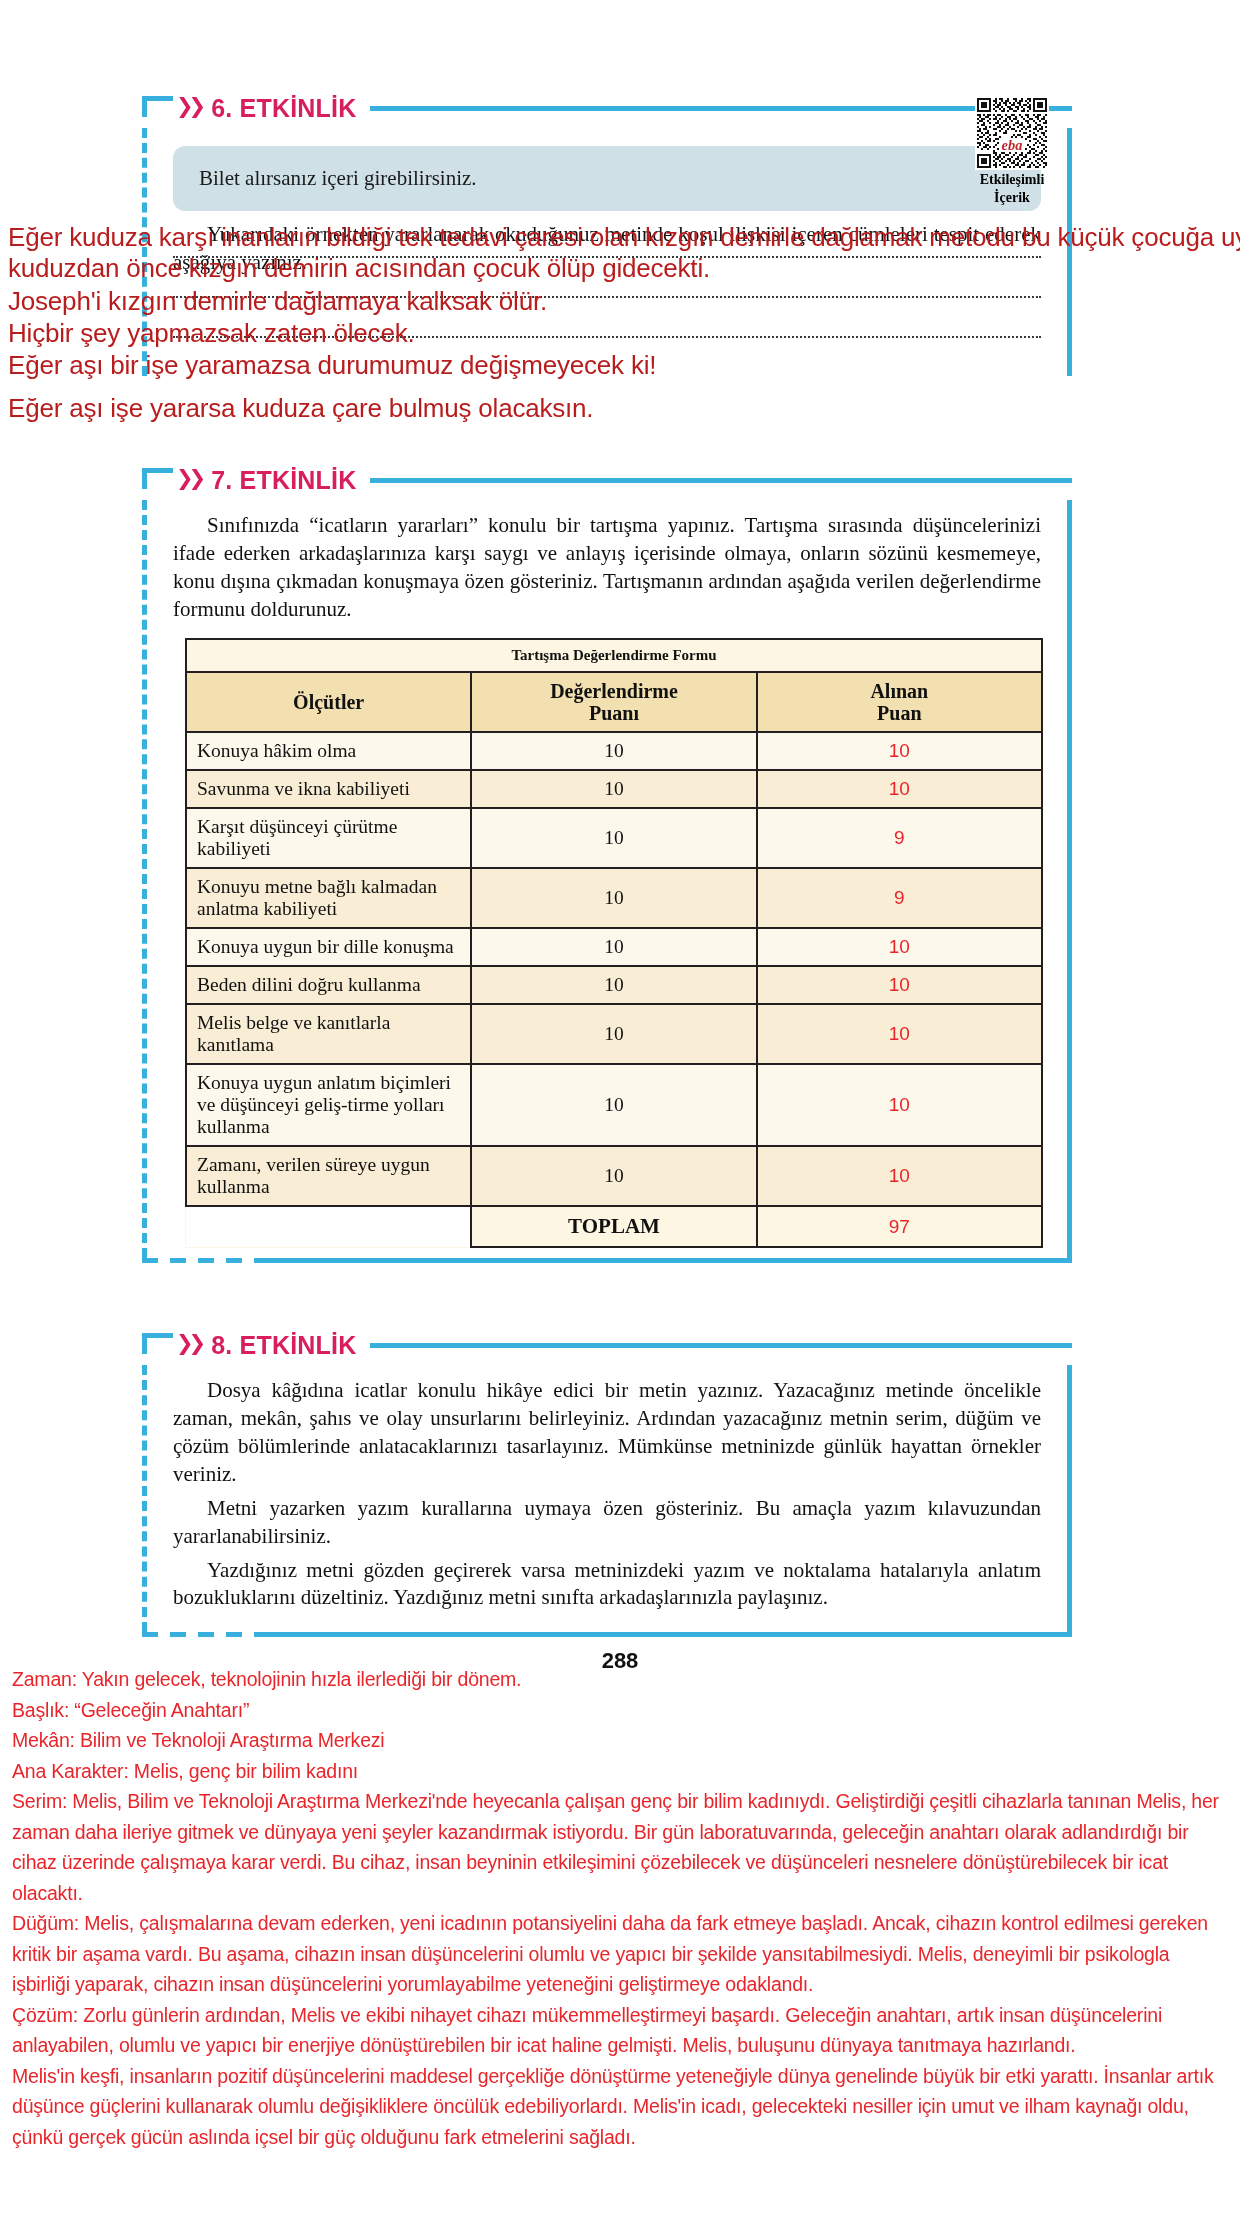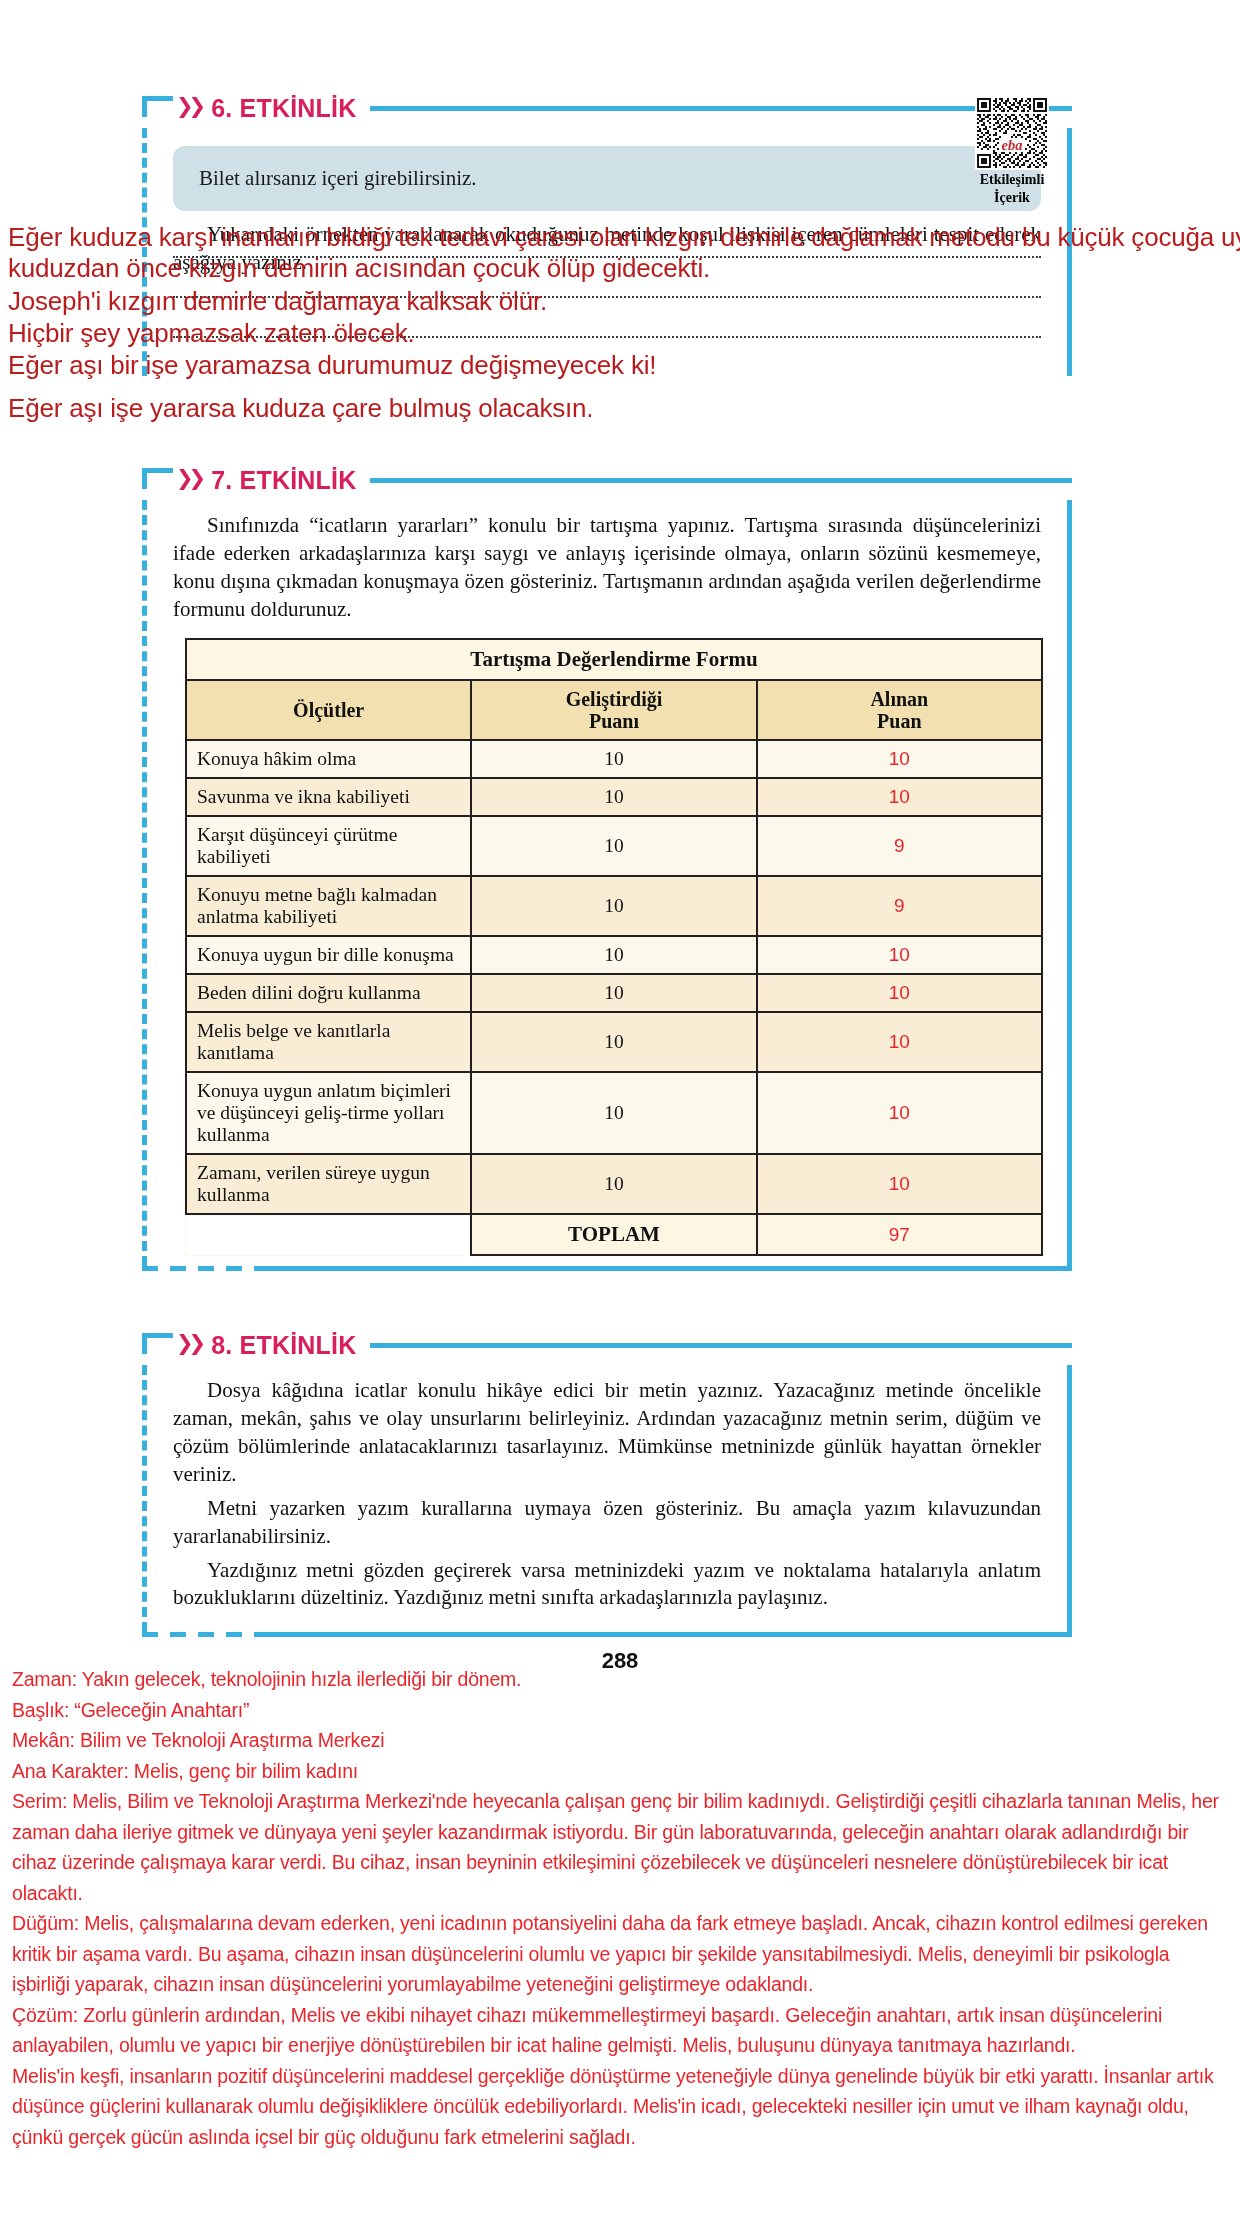--- a/index.html
+++ b/index.html
@@ -132,21 +132,21 @@
   }
   table.form td, table.form th{
     border:2px solid #231f20;
     padding:7px 10px;
     vertical-align:middle;
   }
   .t-title{
     background:#fdf6e3;
     text-align:center;
     font-weight:bold;
-    font-size:21px;
+    font-size:15px;
     padding:8px 6px;
   }
   .t-head{
     background:#f3e0b0;
     text-align:center;
     font-weight:bold;
     font-size:20px;
     line-height:1.12;
   }
   .c-crit{width:500px;}
@@ -576,21 +576,21 @@
       <div class="para">Sınıfınızda “icatların yararları” konulu bir tartışma yapınız. Tartışma sırasında düşüncelerinizi ifade ederken arkadaşlarınıza karşı saygı ve anlayış içerisinde olmaya, onların sözünü kesmemeye, konu dışına çıkmadan konuşmaya özen gösteriniz. Tartışmanın ardından aşağıda verilen değerlendirme formunu doldurunuz.</div>
 
       <table class="form">
         <tbody>
           <tr>
             <td class="t-title" colspan="3">Tartışma Değerlendirme Formu</td>
           </tr>
           <tr>
             <td class="t-head c-crit">Ölçütler</td>
             <td class="t-head c-pts">
-              <div>Geliştirdiği</div>
+              <div>Değerlendirme</div>
               <div>Puanı</div>
             </td>
             <td class="t-head c-got">
               <div>Alınan</div>
               <div>Puan</div>
             </td>
           </tr>
 
           <tr class="row-norm">
             <td>Konuya hâkim olma</td>

